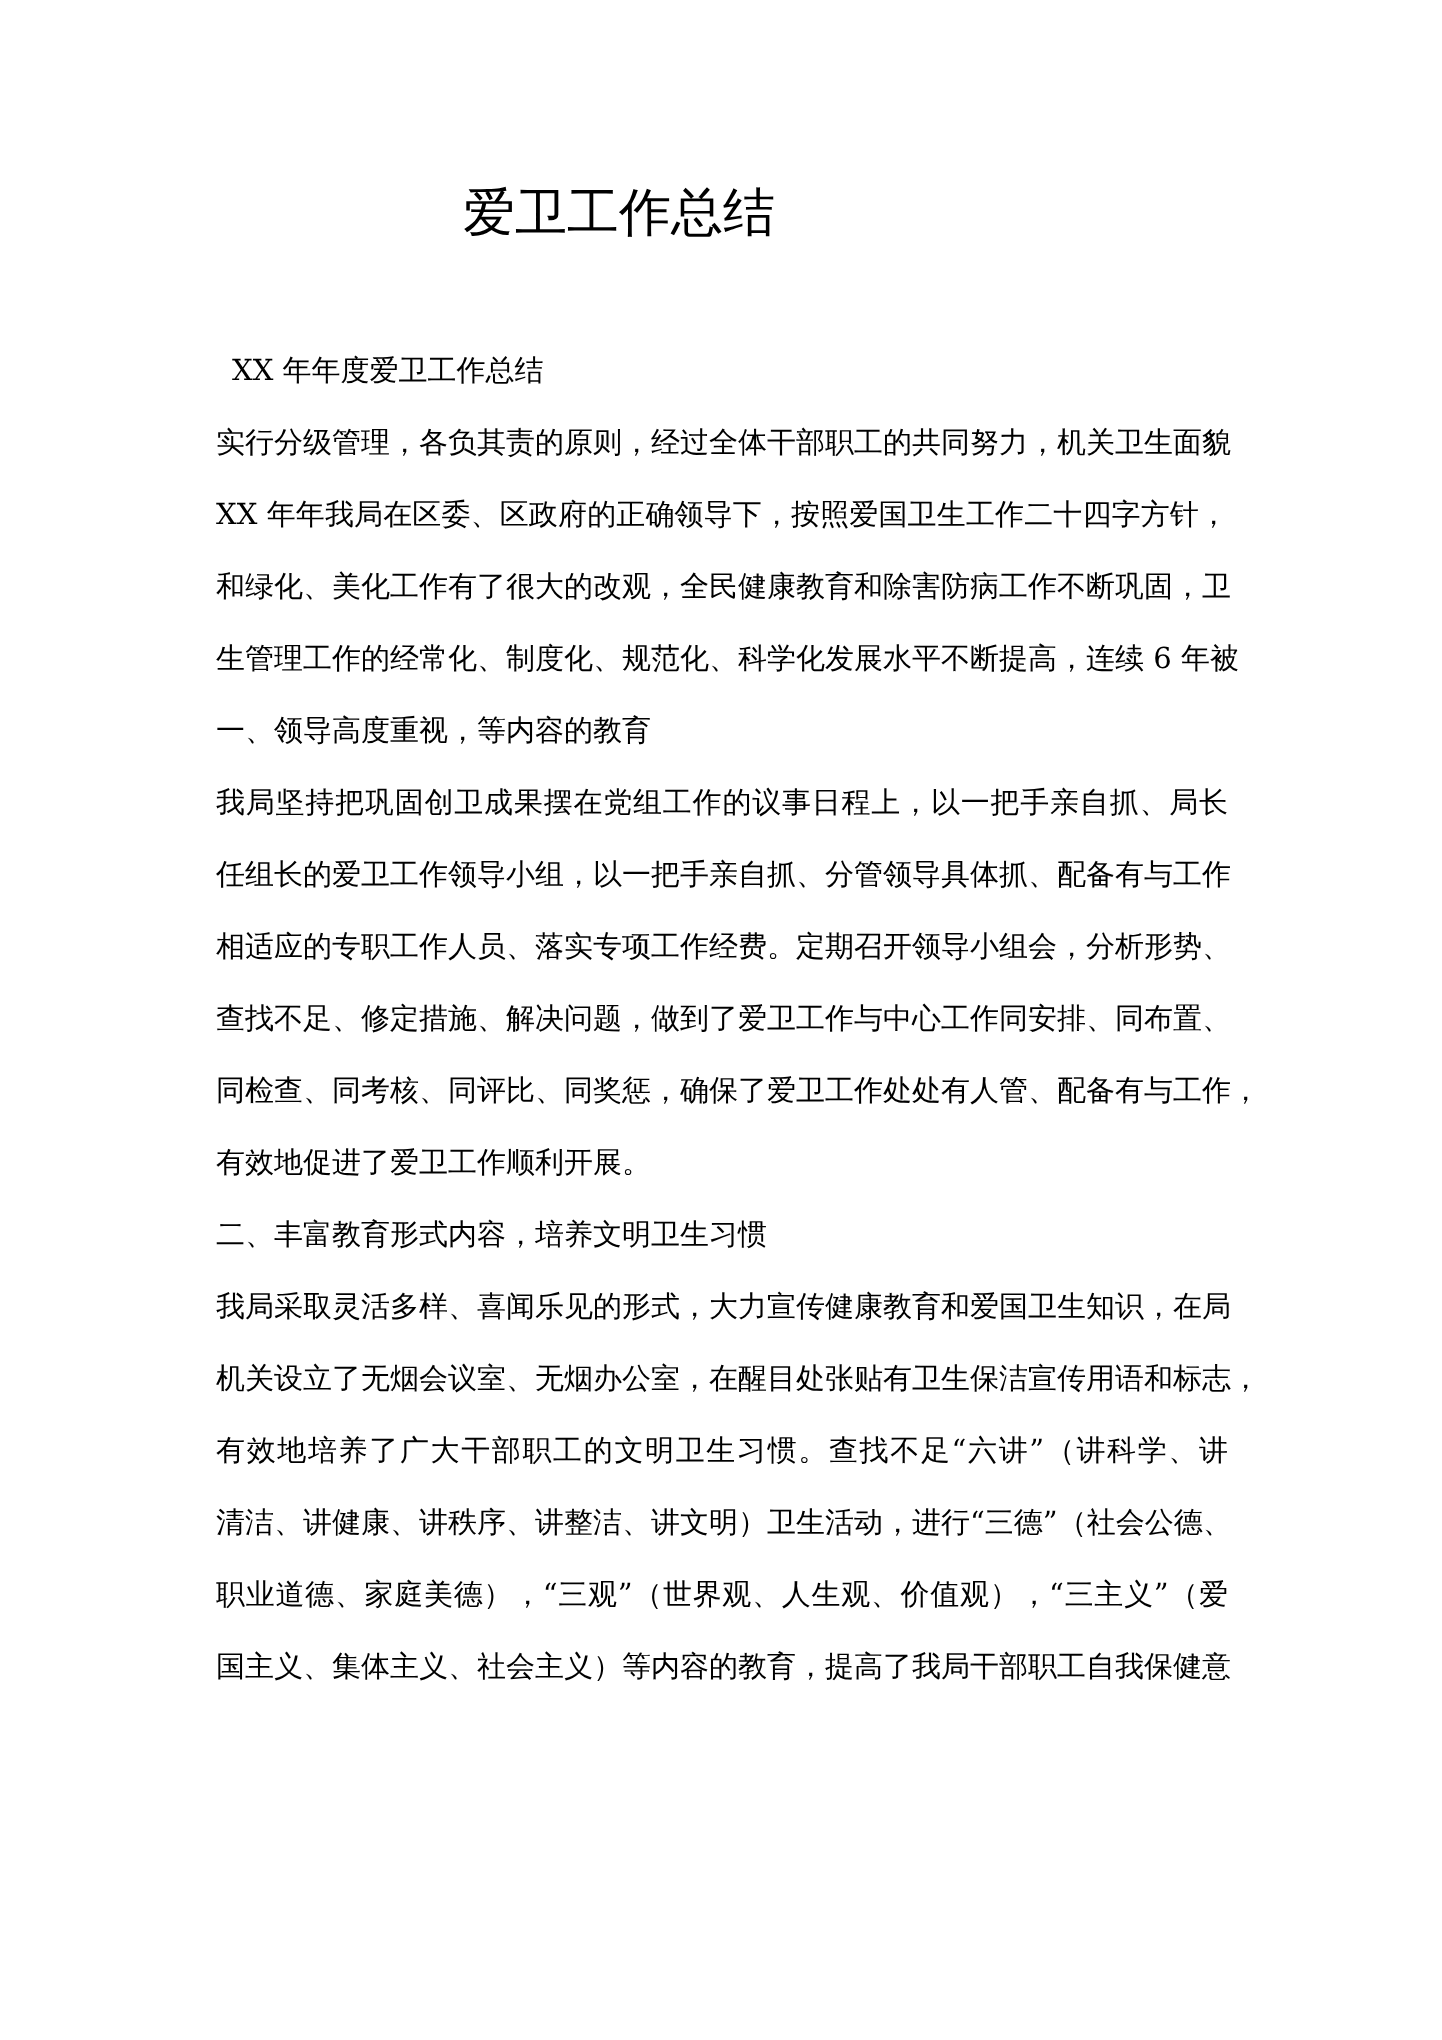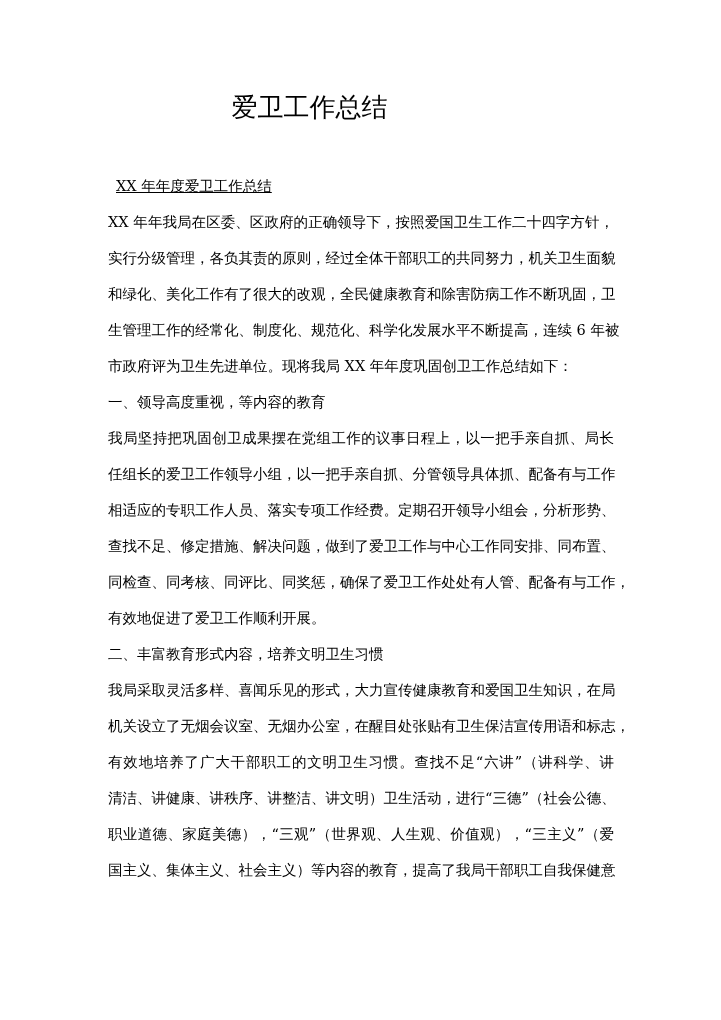--- a/index.html
+++ b/index.html
@@ -47,41 +47,39 @@
     white-space: nowrap;
     text-align: justify;
     text-align-last: justify;
   }
   .line.last {
     text-align-last: left;
   }
   .line.subtitle {
     padding-left: 8px;
     text-align-last: left;
-    text-decoration: underline;
   }
   .line.heading {
     text-align-last: left;
   }
 </style>
 </head>
 <body>
 
 <div class="page">
   <div class="title">爱卫工作总结</div>
 
   <div class="body-text">
     <span class="line subtitle">XX 年年度爱卫工作总结</span>
 
     <div>
+      <span class="line">实行分级管理，各负其责的原则，经过全体干部职工的共同努力，机关卫生面貌</span>
       <span class="line">XX 年年我局在区委、区政府的正确领导下，按照爱国卫生工作二十四字方针，</span>
-      <span class="line">实行分级管理，各负其责的原则，经过全体干部职工的共同努力，机关卫生面貌</span>
       <span class="line">和绿化、美化工作有了很大的改观，全民健康教育和除害防病工作不断巩固，卫</span>
       <span class="line">生管理工作的经常化、制度化、规范化、科学化发展水平不断提高，连续 6 年被</span>
-      <span class="line last">市政府评为卫生先进单位。现将我局 XX 年年度巩固创卫工作总结如下：</span>
     </div>
 
     <div>
       <span class="line heading">一、领导高度重视，等内容的教育</span>
     </div>
 
     <div>
       <span class="line">我局坚持把巩固创卫成果摆在党组工作的议事日程上，以一把手亲自抓、局长</span>
       <span class="line">任组长的爱卫工作领导小组，以一把手亲自抓、分管领导具体抓、配备有与工作</span>
       <span class="line">相适应的专职工作人员、落实专项工作经费。定期召开领导小组会，分析形势、</span>

